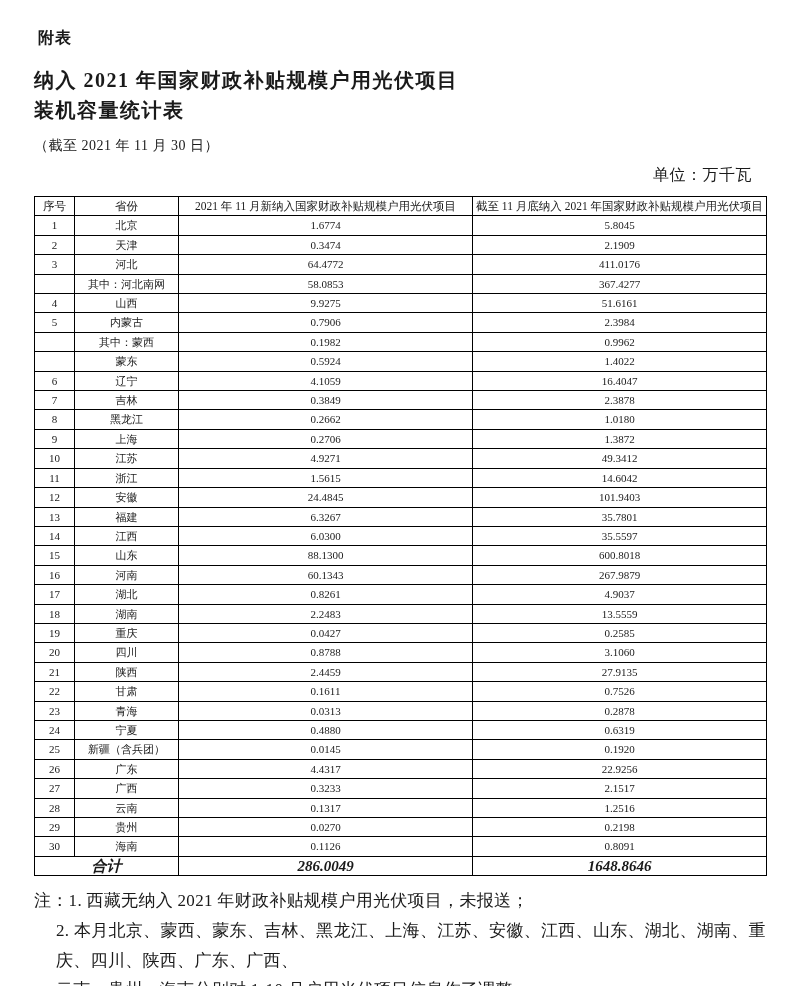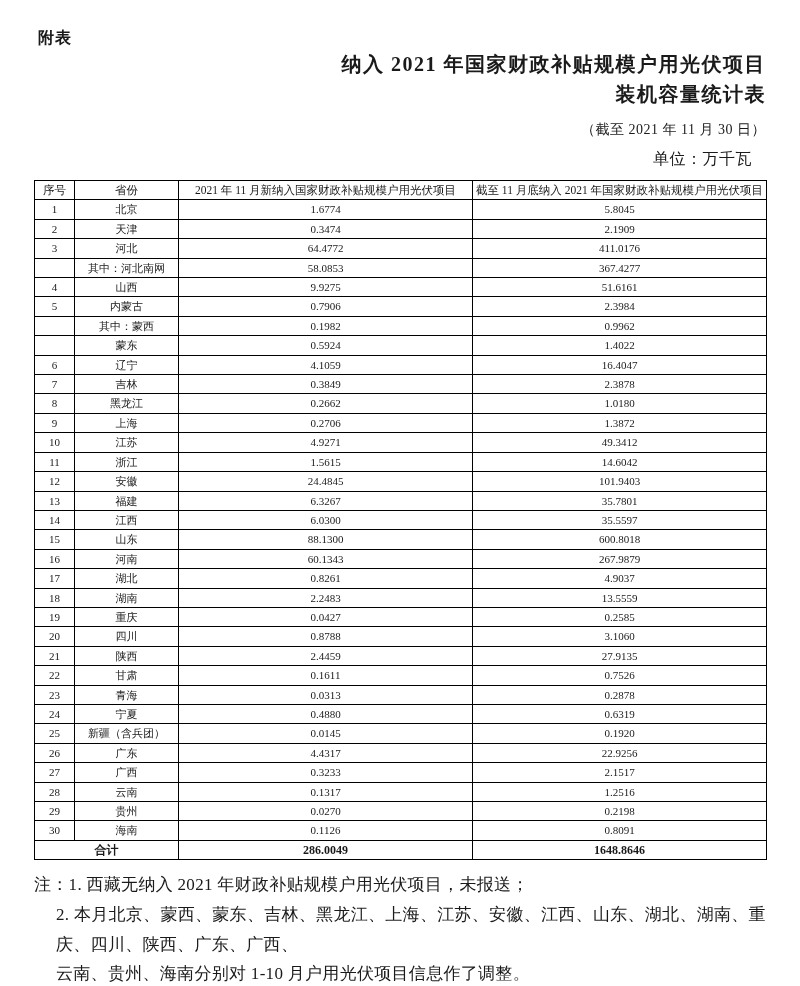--- a/index.html
+++ b/index.html
@@ -18,24 +18,24 @@
     position: relative;
     width: 800px;
     height: 986px;
     box-sizing: border-box;
     padding: 28px 34px 10px 34px;
   }
   .attachment-label {
     font-size: 16px;
     font-weight: bold;
     letter-spacing: 1px;
-    margin: 0 0 0 4px;
+    margin: 0 0 16px 4px;
   }
   .title-block {
-    text-align: right;
+    text-align: left;
     margin: 0 auto;
     width: 100%;
   }
   .title-line {
     font-size: 20px;
     font-weight: bold;
     letter-spacing: 1.5px;
     line-height: 1.5;
   }
   .subtitle {
@@ -75,21 +75,22 @@
   col.c-idx { width: 40px; }
   col.c-prov { width: 104px; }
   col.c-m { width: 294px; }
   col.c-t { width: 294px; }
   td.num {
     font-family: "Liberation Serif", "DejaVu Serif", serif;
     font-size: 12px;
   }
   tr.total td {
     font-weight: bold;
-    font-size: 12px;
+    font-size: 15px;
+    font-style: italic;
   }
   .notes {
     width: 732px;
     margin: 10px auto 0 auto;
     font-size: 17px;
     line-height: 1.75;
     letter-spacing: 0.3px;
   }
   .notes .note-line {
     text-indent: 0;

